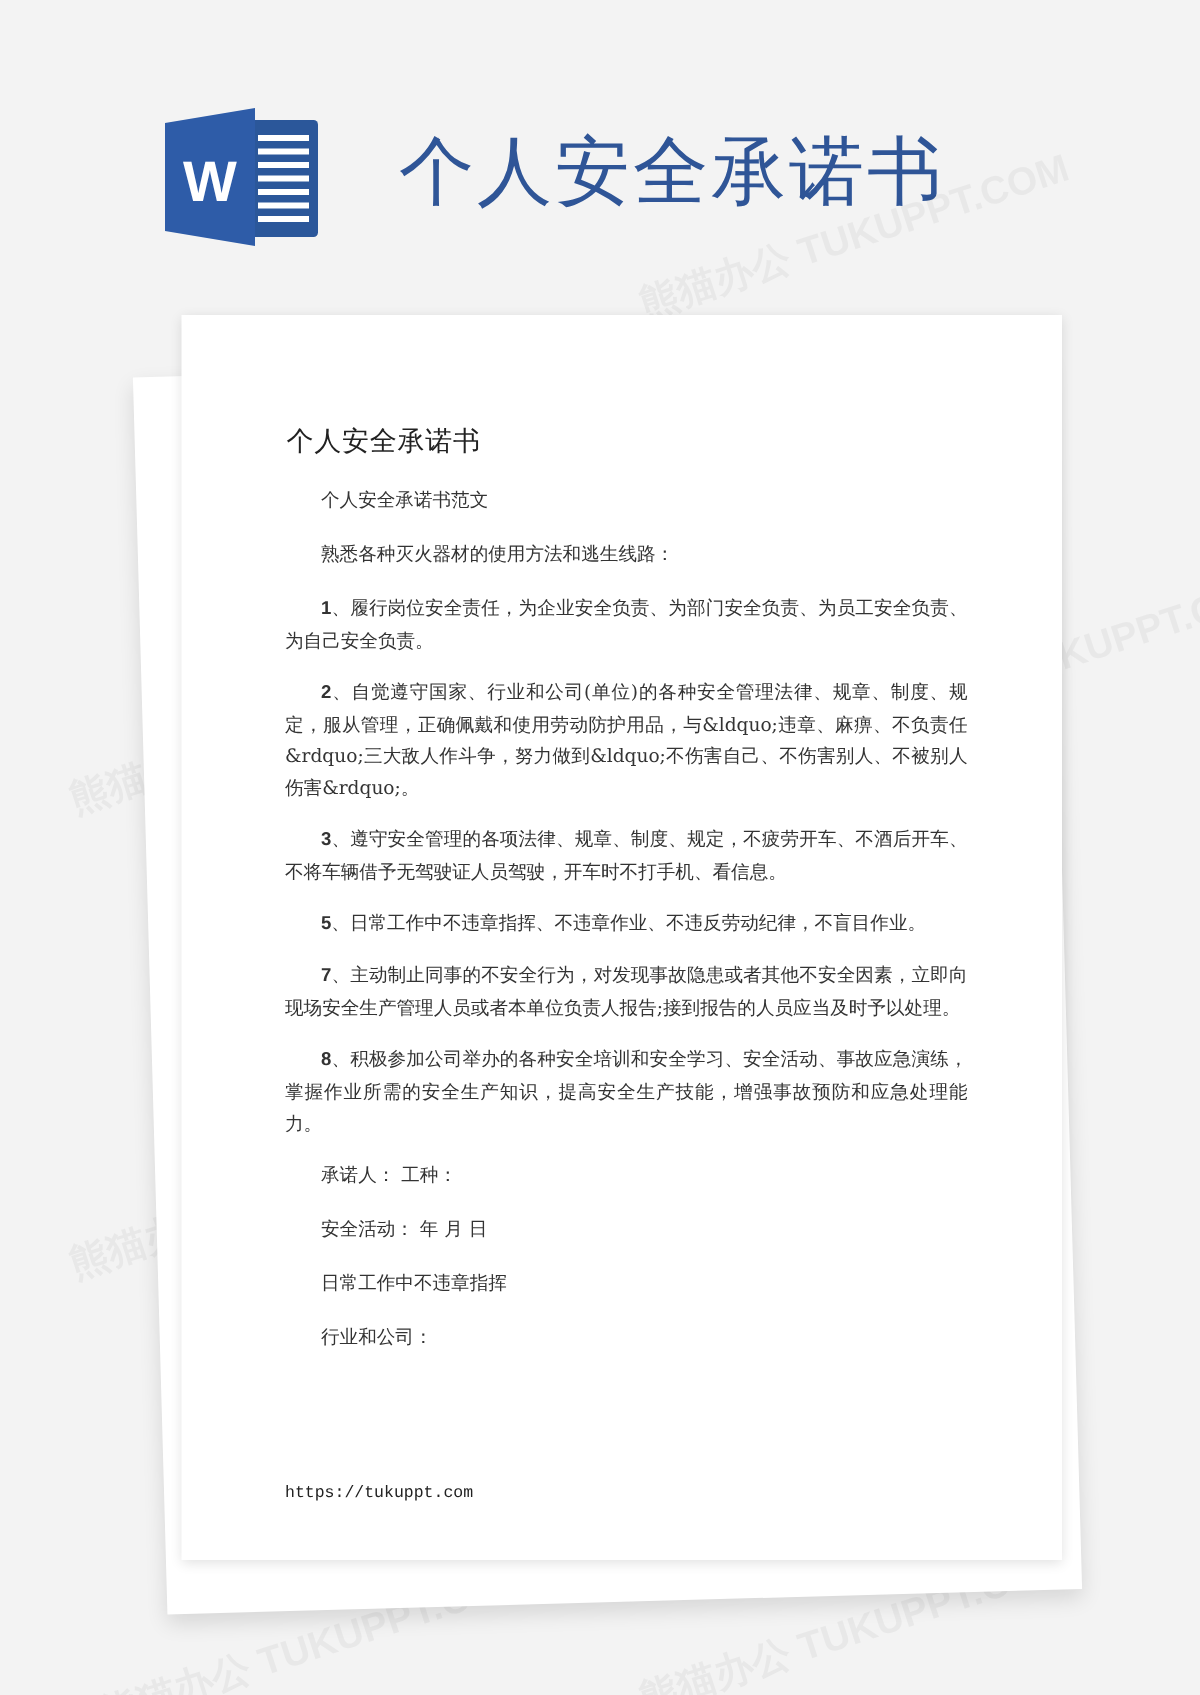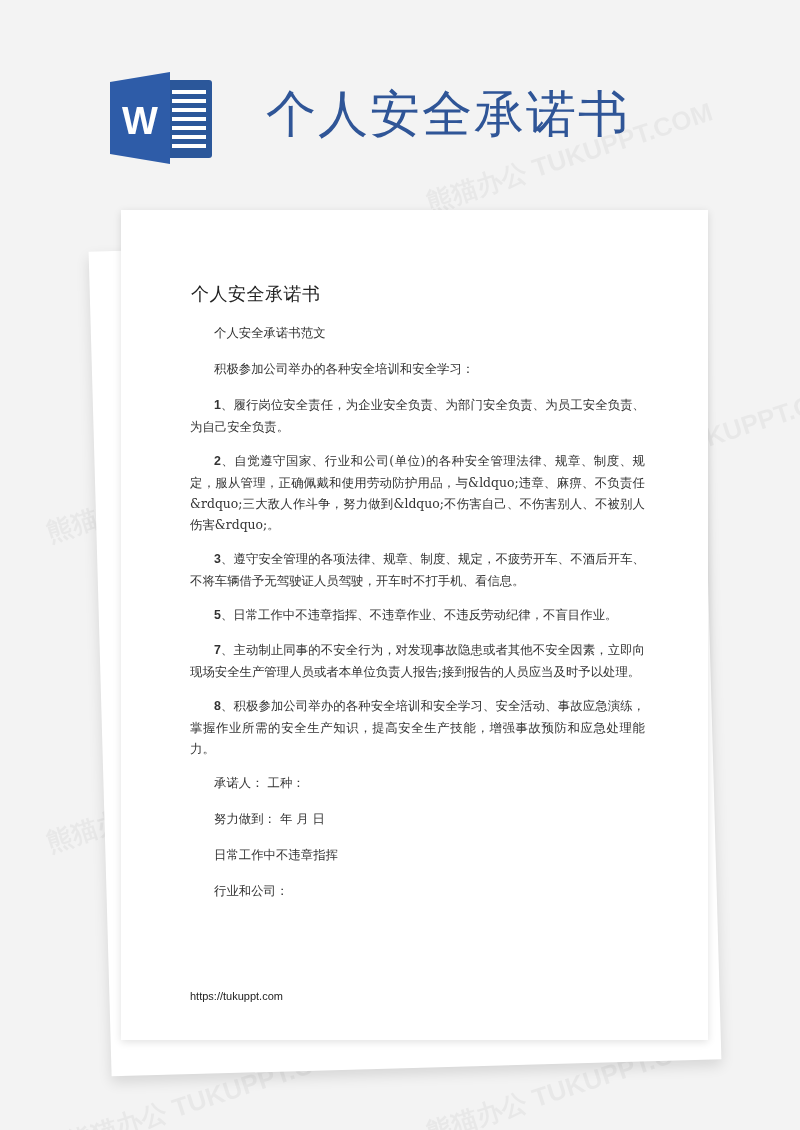--- a/index.html
+++ b/index.html
@@ -32,21 +32,21 @@
   .doc-title {
     position:absolute; left:70px; top:72px; font-size:18px; color:#222;
     letter-spacing:0.5px;
   }
   .body { position:absolute; left:69px; top:112px; width:455px; font-size:12.4px; color:#333; }
   .p { margin:0 0 13px 0; line-height:21px; text-indent:24px; text-align:justify; }
   .p.simple { margin-bottom:15px; }
   .num { font-family:"Liberation Sans",sans-serif; font-weight:bold; color:#333; }
   .footer-url {
     position:absolute; left:69px; top:780px;
-    font-family:Liberation Sans, sans-serif; font-size:11px; color:#222;
+    font-family:Liberation Mono, monospace; font-size:11px; color:#222;
   }
 </style>
 </head>
 <body>
 
 <div class="header">
   <svg class="word-icon" viewBox="0 0 106 92">
     <rect x="34" y="8" width="68" height="78" rx="3" fill="#2b579a"></rect>
     <g fill="#ffffff">
       <rect x="62" y="18" width="34" height="4"></rect>
@@ -69,26 +69,26 @@
 <div class="watermark" style="left:40px;top:780px;">熊猫办公 TUKUPPT.COM</div>
 <div class="watermark" style="left:60px;top:1080px;">熊猫办公 TUKUPPT.COM</div>
 <div class="watermark" style="left:420px;top:1070px;">熊猫办公 TUKUPPT.COM</div>
 
 <div class="page-back"></div>
 
 <div class="page">
   <div class="doc-title">个人安全承诺书</div>
   <div class="body">
     <p class="p simple"><span>个人安全承诺书范文</span></p>
-    <p class="p simple"><span>积极参加公司举办的各种安全培训和安全学习：</span></p>
+    <p class="p simple"><span>熟悉各种灭火器材的使用方法和逃生线路：</span></p>
     <p class="p"><span class="num">1</span><span>、履行岗位安全责任，为企业安全负责、为部门安全负责、为员工安全负责、为自己安全负责。</span></p>
     <p class="p"><span class="num">2</span><span>、自觉遵守国家、行业和公司(单位)的各种安全管理法律、规章、制度、规定，服从管理，正确佩戴和使用劳动防护用品，与&amp;ldquo;违章、麻痹、不负责任&amp;rdquo;三大敌人作斗争，努力做到&amp;ldquo;不伤害自己、不伤害别人、不被别人伤害&amp;rdquo;。</span></p>
     <p class="p"><span class="num">3</span><span>、遵守安全管理的各项法律、规章、制度、规定，不疲劳开车、不酒后开车、不将车辆借予无驾驶证人员驾驶，开车时不打手机、看信息。</span></p>
     <p class="p"><span class="num">5</span><span>、日常工作中不违章指挥、不违章作业、不违反劳动纪律，不盲目作业。</span></p>
     <p class="p"><span class="num">7</span><span>、主动制止同事的不安全行为，对发现事故隐患或者其他不安全因素，立即向现场安全生产管理人员或者本单位负责人报告;接到报告的人员应当及时予以处理。</span></p>
     <p class="p"><span class="num">8</span><span>、积极参加公司举办的各种安全培训和安全学习、安全活动、事故应急演练，掌握作业所需的安全生产知识，提高安全生产技能，增强事故预防和应急处理能力。</span></p>
     <p class="p simple"><span>承诺人： 工种：</span></p>
-    <p class="p simple"><span>努力做到： 年 月 日</span></p>
+    <p class="p simple"><span>安全活动： 年 月 日</span></p>
     <p class="p simple"><span>日常工作中不违章指挥</span></p>
     <p class="p simple"><span>行业和公司：</span></p>
   </div>
   <div class="footer-url">https://tukuppt.com</div>
 </div>
 
 </body></html>

